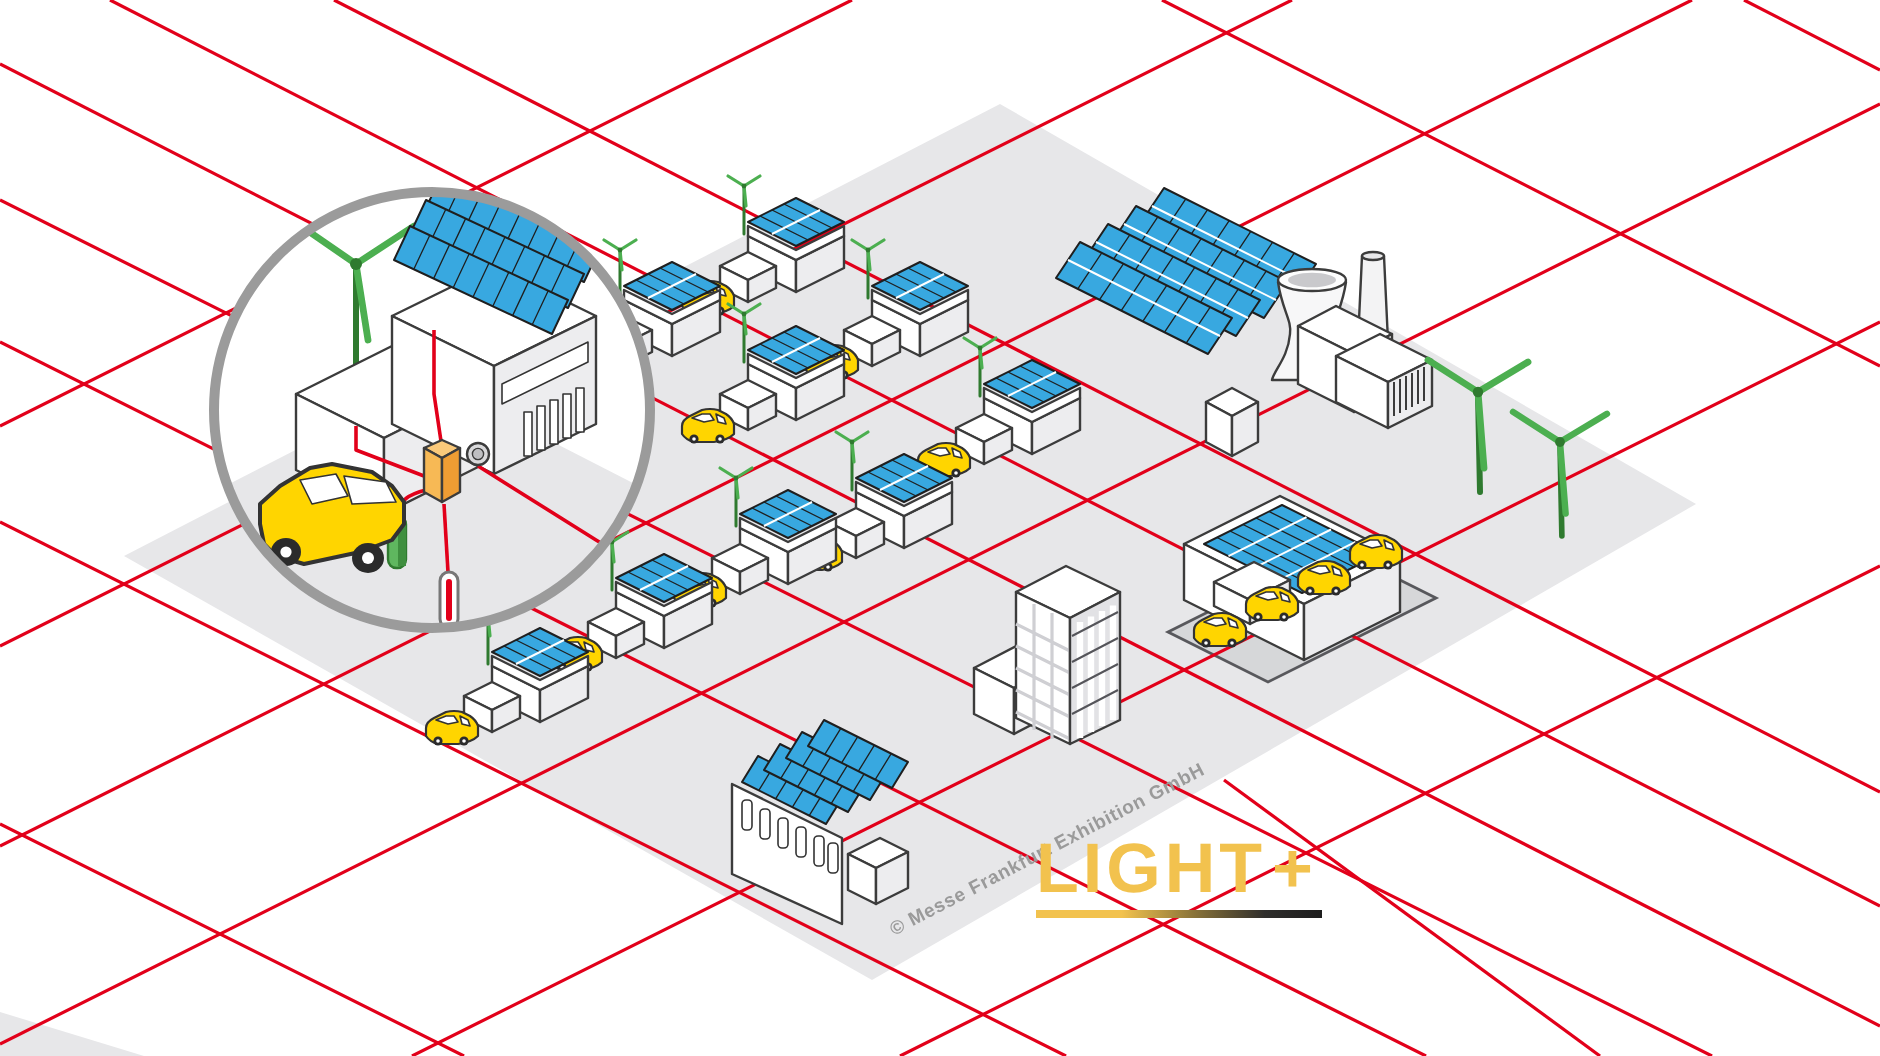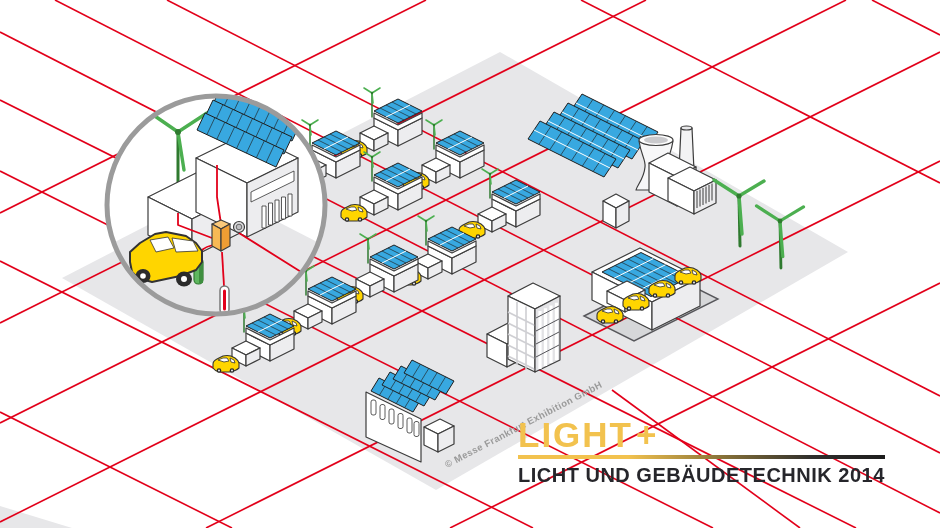--- a/index.html
+++ b/index.html
@@ -298,14 +298,13 @@
 
   <text class="copy" transform="translate(447,468) rotate(-27.5)">© Messe Frankfurt Exhibition GmbH</text>
 </svg>
 
 <div class="logo">
   <div class="l1">
     <span class="word1">LIGHT</span>
       <span class="plus">+</span>
   </div>
   <div class="rule"></div>
-  <div class="l2">LICHT UND GEBÄUDETECHNIK 2014</div>
 </div>
 
 </body></html>

